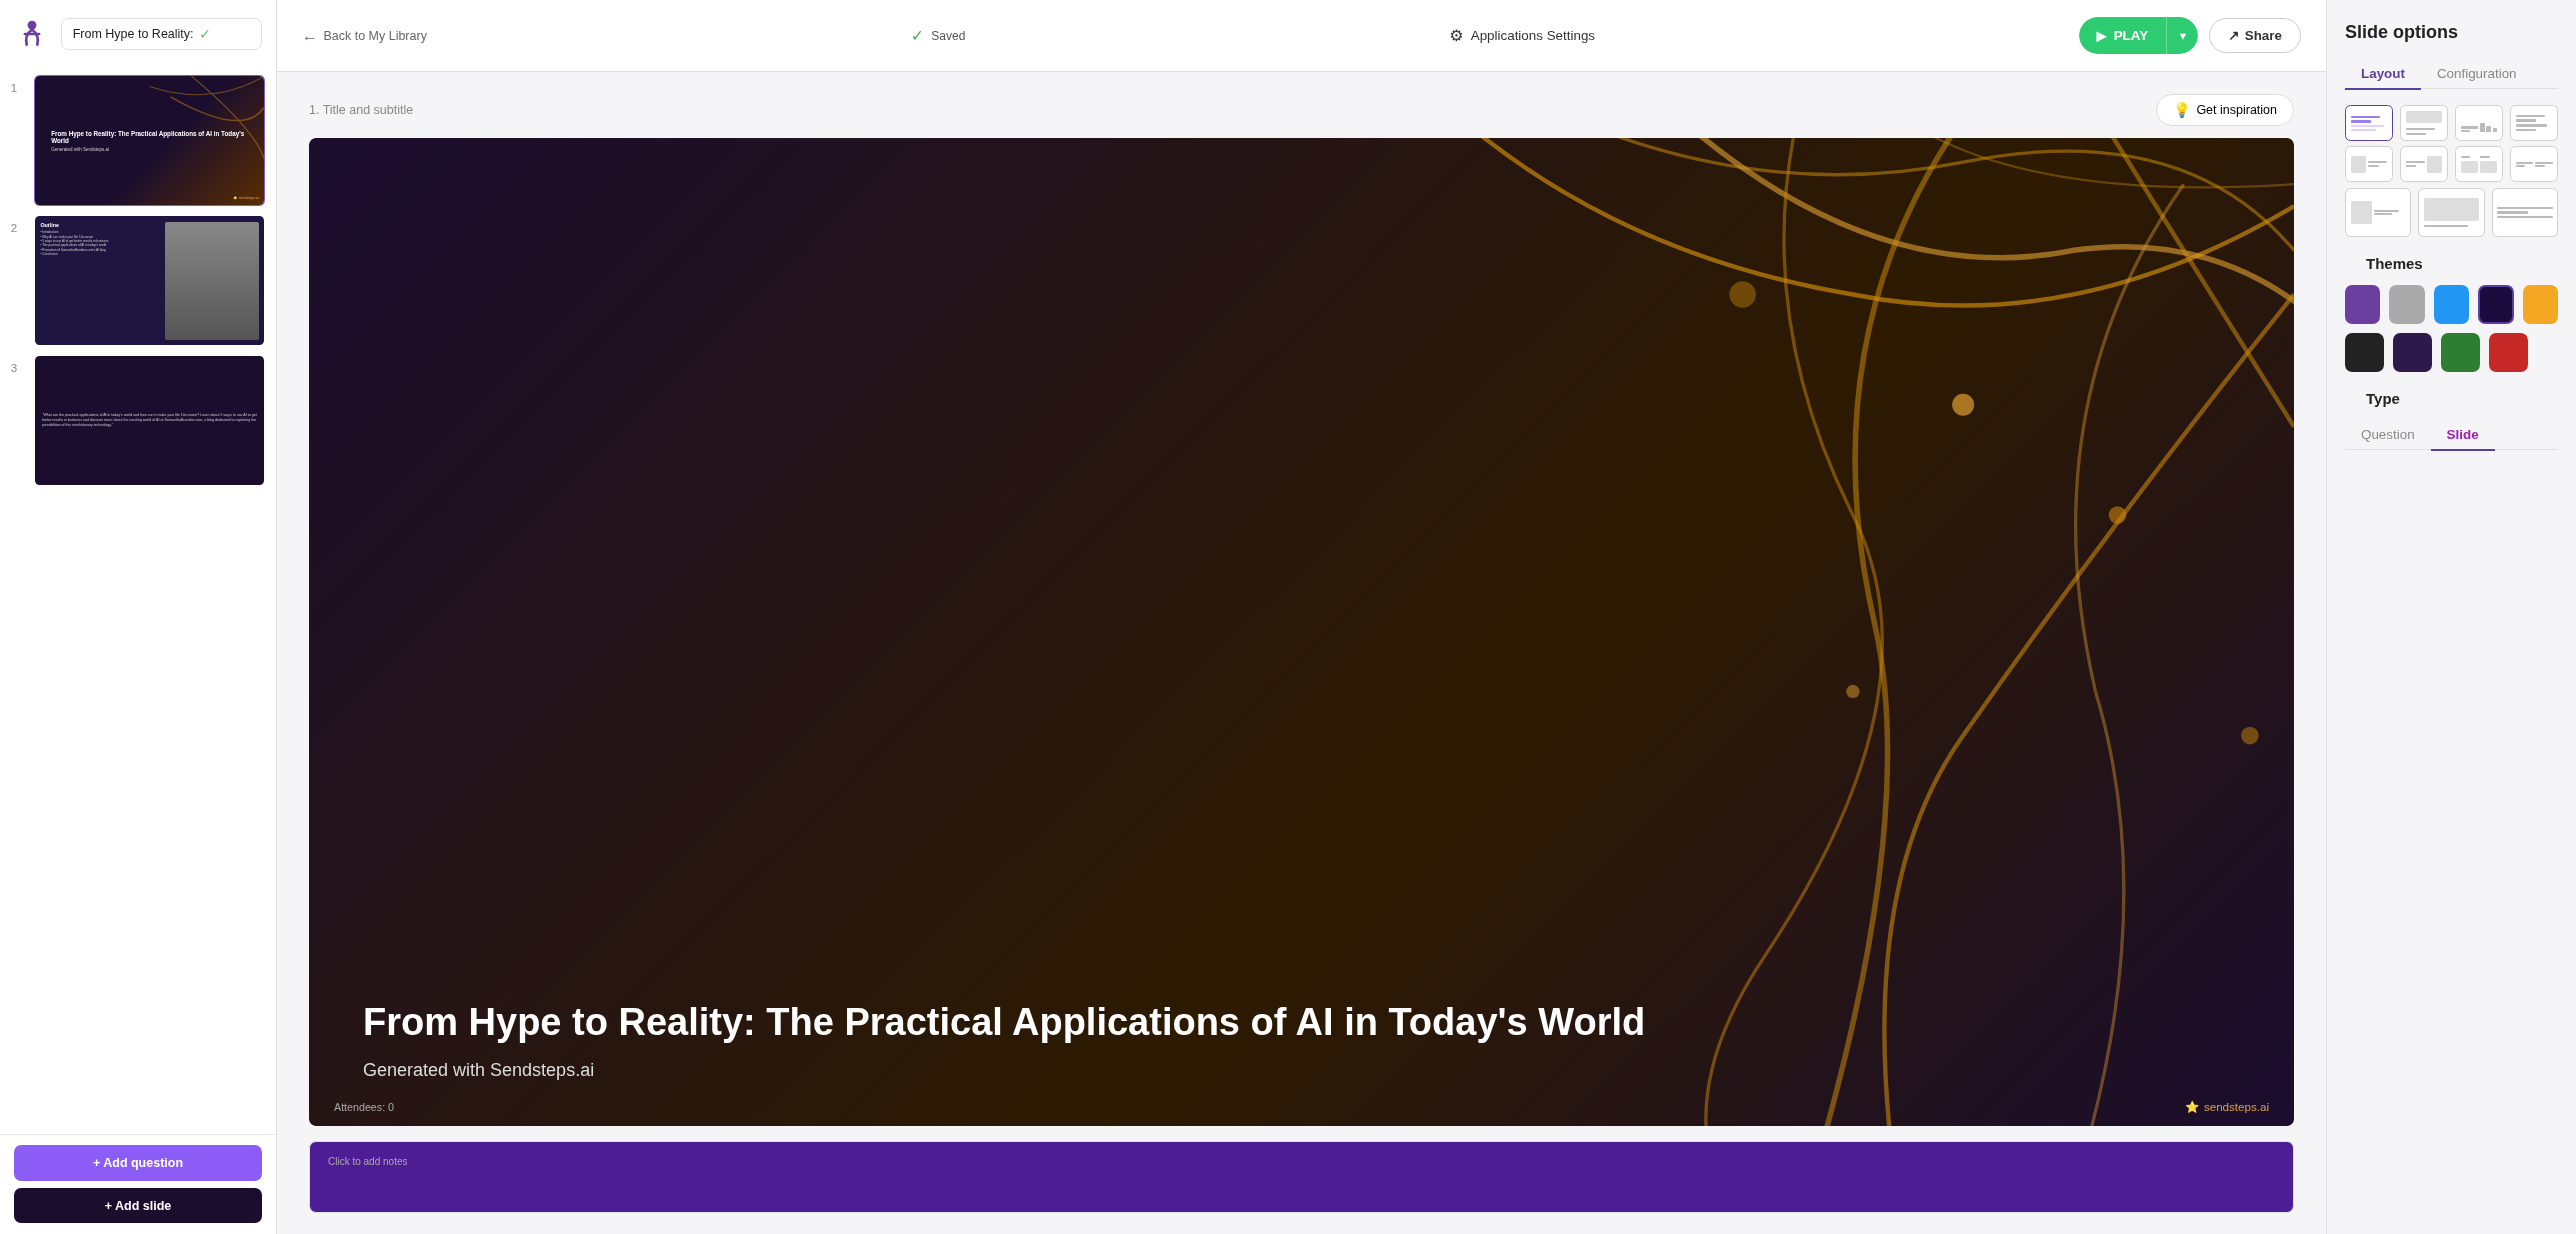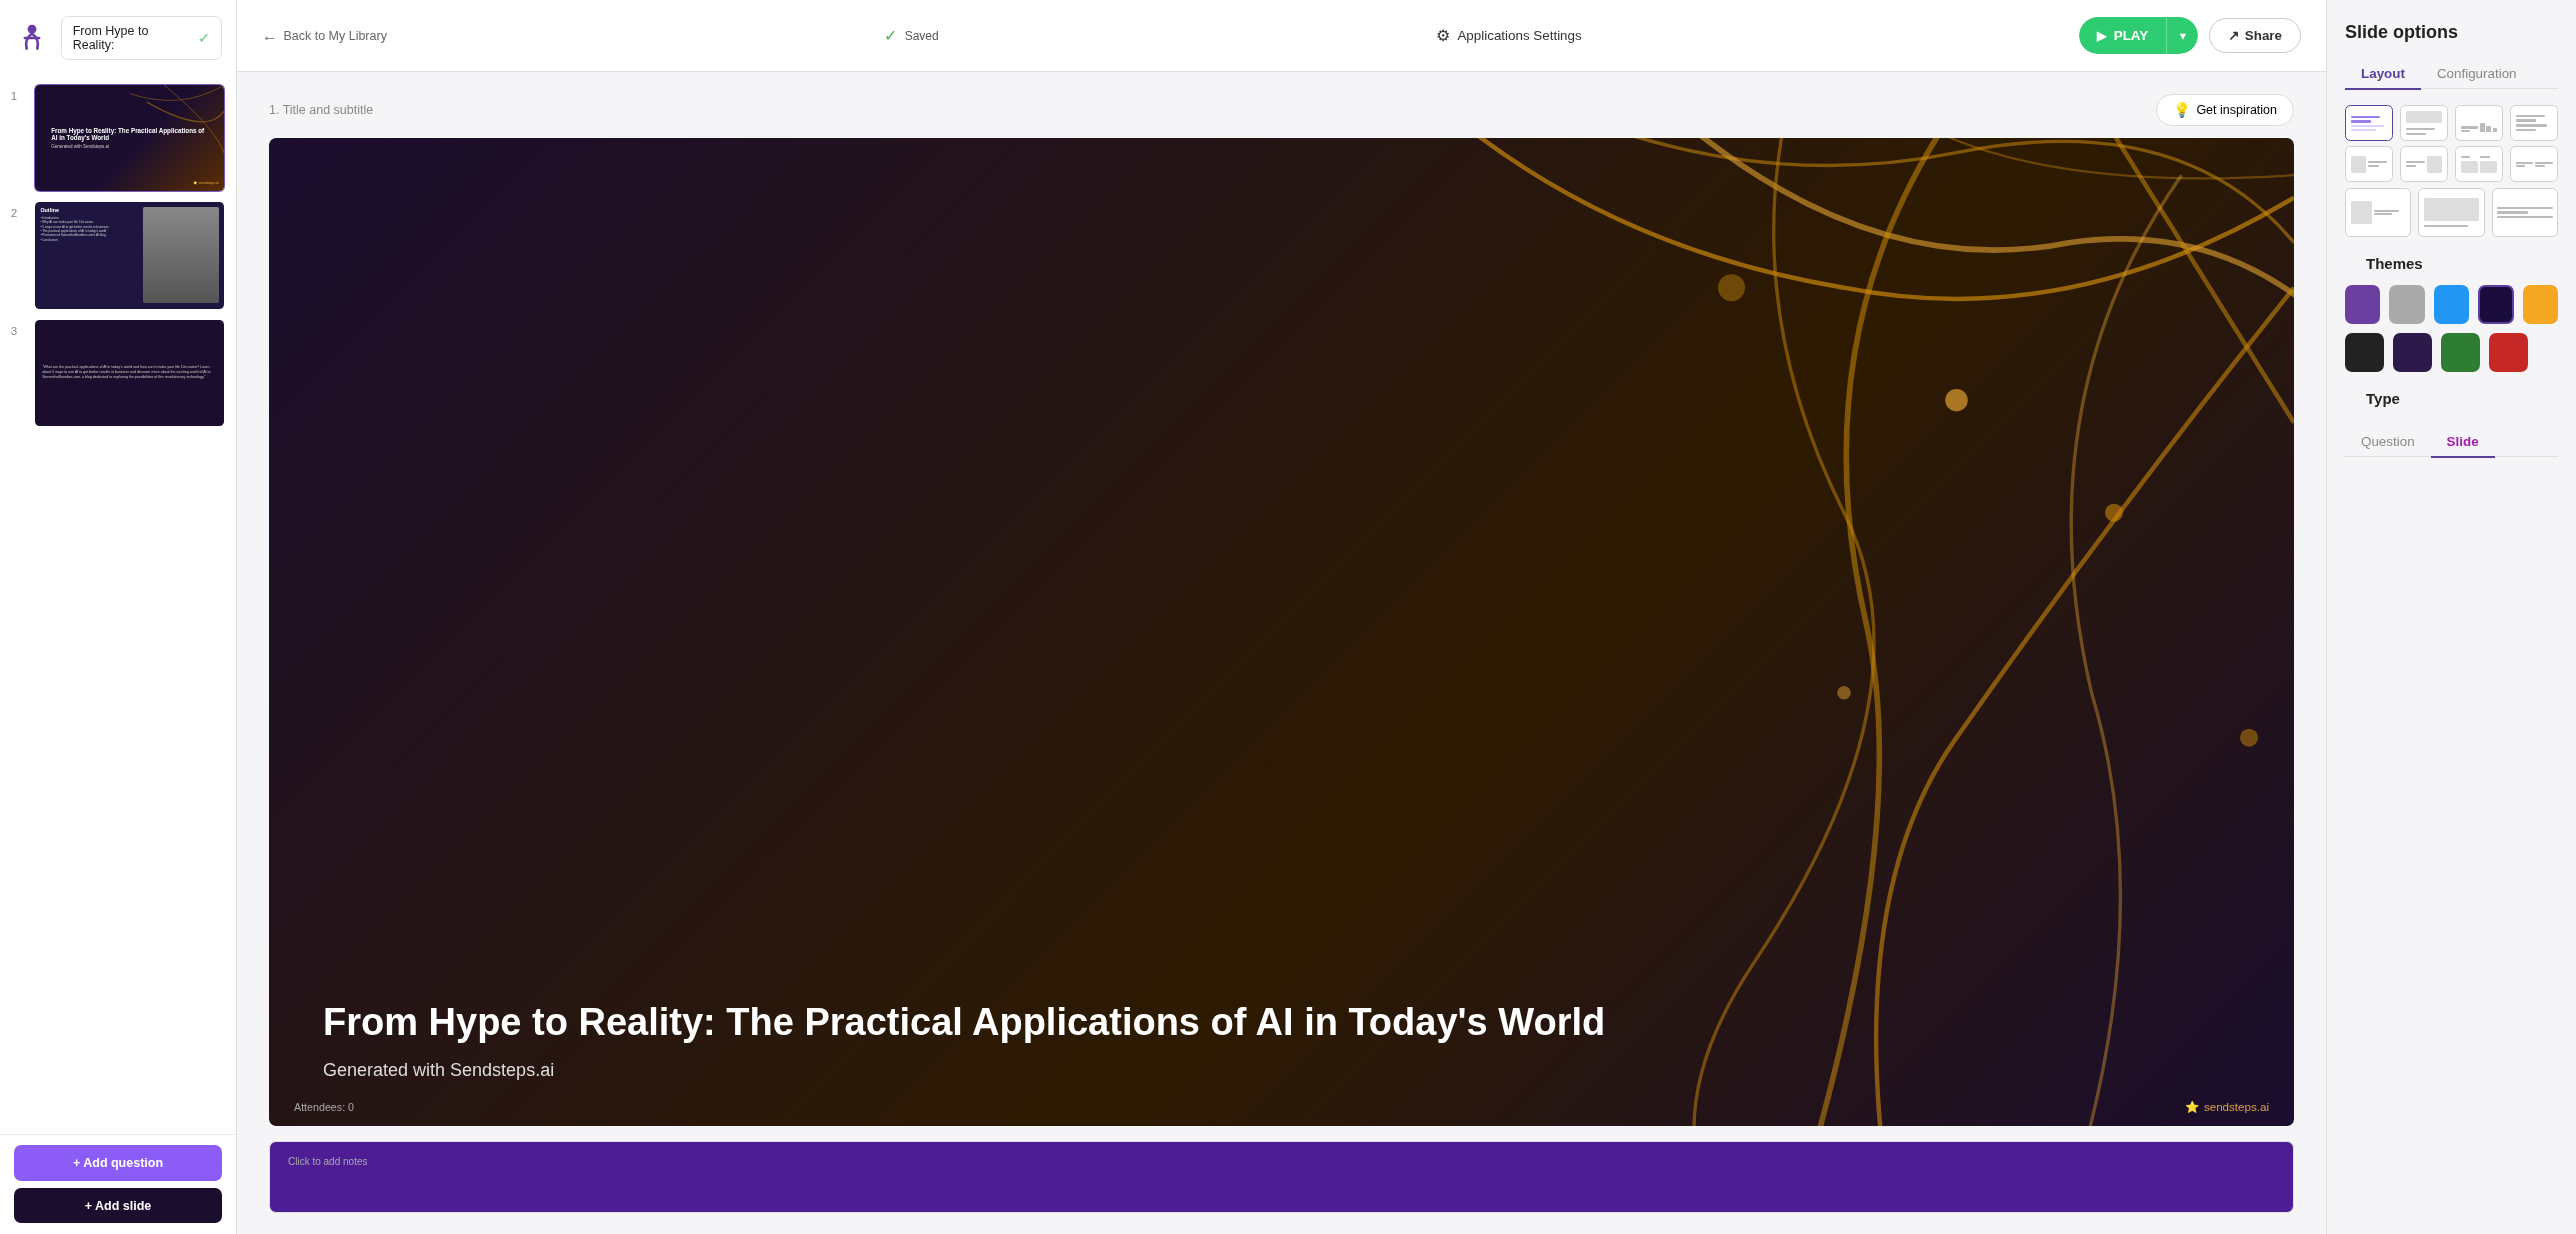--- a/index.html
+++ b/index.html
@@ -1,20 +1,20 @@
 <!DOCTYPE html>
 <html style="font-size:14.3px"><head>
   <meta charset="utf-8">
   <style>
     * { box-sizing: border-box; margin: 0; padding: 0; }
     body { font-family: -apple-system, BlinkMacSystemFont, 'Segoe UI', sans-serif; background: #f5f5f5; display: flex; height: 100vh; overflow: hidden; }
 
     
     #sidebar {
-      width: 237px;
+      width: 277px;
       background: #fff;
       border-right: 0.9px solid #e0e0e0;
       display: flex;
       flex-direction: column;
       flex-shrink: 0;
     }
     #sidebar-header {
       padding: 16px 14.3px;
       display: flex;
       align-items: center;
@@ -318,21 +318,21 @@
     .theme-grid-row {
       display: flex; gap: 9px; margin-bottom: 9px;
     }
     .theme-swatch {
       width: 39px; height: 39px; border-radius: 7.2px; cursor: pointer; border: 1.8px solid transparent;
     }
     .theme-swatch.selected { border-color: #5b3fa0; border-width: 2.7px; }
 
     
     .type-tabs {
-      display: flex; border-bottom: 1.8px solid #e0e0e0; margin-top: 20px;
+      display: flex; border-bottom: 1.8px solid #e0e0e0; margin-top: 13px;
     }
     .type-tab {
       padding: 7.2px 16px; font-size: 13.4px; font-weight: 500; cursor: pointer; color: #888;
       border-bottom: 2.2px solid transparent; margin-bottom: -1.8px;
     }
     .type-tab.active { color: #a21caf; border-bottom-color: #5b3fa0; font-weight: 700; }
 
     
     ::-webkit-scrollbar { width: 3.6px; }
     ::-webkit-scrollbar-track { background: transparent; }

